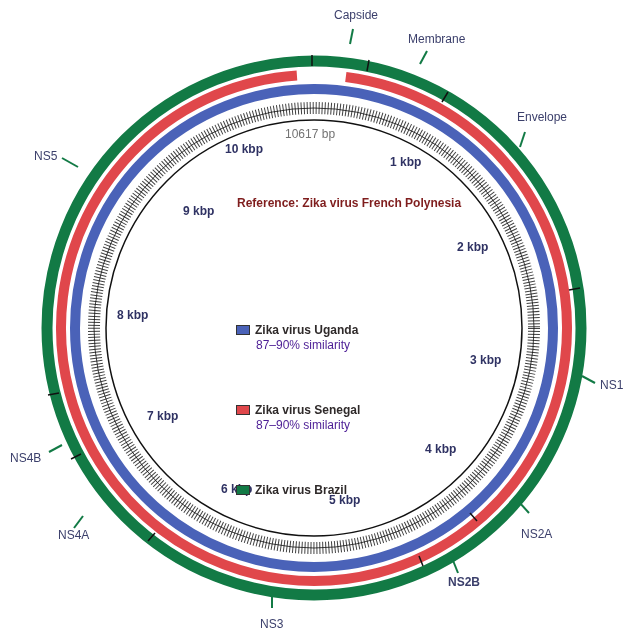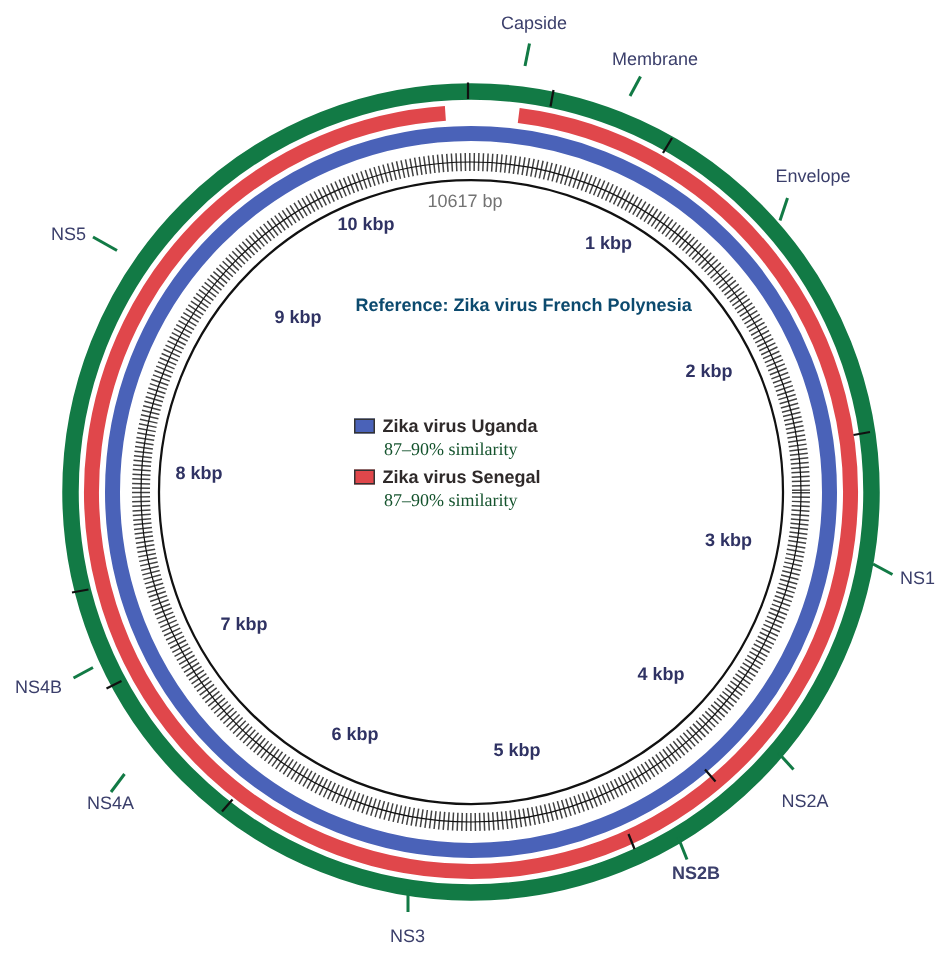--- a/index.html
+++ b/index.html
@@ -1,26 +1,26 @@
 <!DOCTYPE html>
 <html><head>
 <meta charset="utf-8">
 <style>
   html,body{margin:0;padding:0;background:#ffffff;}
   body{width:632px;height:643px;position:relative;overflow:hidden;font-family:"Liberation Sans","DejaVu Sans",sans-serif;}
   svg{position:absolute;left:0;top:0;}
   .lbl{position:absolute;white-space:nowrap;color:#3b3f6b;font-size:12px;}
   .kbp{position:absolute;white-space:nowrap;color:#2f3263;font-size:12px;font-weight:bold;}
-  .center-title{position:absolute;left:222px;top:196px;font-size:12px;font-weight:bold;color:#0c4a6e;white-space:nowrap;padding-left:15px;}
+  .center-title{position:absolute;left:222px;top:196px;font-size:12px;font-weight:bold;color:#7f1d1d;white-space:nowrap;padding-left:15px;}
   .bp{position:absolute;left:285px;top:127px;font-size:12px;color:#737373;}
   .legend{position:absolute;left:236px;top:276px;color:#2f2a2a;}
   .legend .head{font-size:12px;font-weight:bold;margin-bottom:2px;}
-  .legend .item{display:flex;align-items:center;font-size:12px;font-weight:bold;height:16px;}
+  .legend .item{display:flex;align-items:center;font-size:12px;font-weight:bold;height:16px;margin-top:46px;}
   .legend .sw{width:14px;height:10px;margin-right:5px;border:1px solid #333;box-sizing:border-box;}
-  .legend .sub{font-size:12px;color:#14532d;margin-left:20px;height:18px;font-family:Liberation Serif, serif;}
+  .legend .sub{font-size:12px;color:#4c1d95;margin-left:20px;height:18px;}
 </style>
 </head>
 <body>
 
 <svg width="632" height="643" viewBox="0 0 632 643">
 
   <circle cx="314" cy="328" r="267" fill="none" stroke="#127a45" stroke-width="11"></circle>
 
   <circle cx="314" cy="328" r="253" fill="none" stroke="#e0474b" stroke-width="10" stroke-dasharray="1540 50" stroke-dashoffset="-1" transform="rotate(-83 314 328)"></circle>
 
@@ -87,13 +87,17 @@
   <div class="item">
     <span class="sw" style="background:#4a62b8"></span>
     <span>Zika virus Uganda</span>
   </div>
   <div class="sub">87–90% similarity</div>
   <div class="item">
     <span class="sw" style="background:#e0474b"></span>
     <span>Zika virus Senegal</span>
   </div>
   <div class="sub">87–90% similarity</div>
+  <div class="item">
+    <span class="sw" style="background:#127a45"></span>
+    <span>Zika virus Brazil</span>
+  </div>
 </div>
 
 </body></html>

